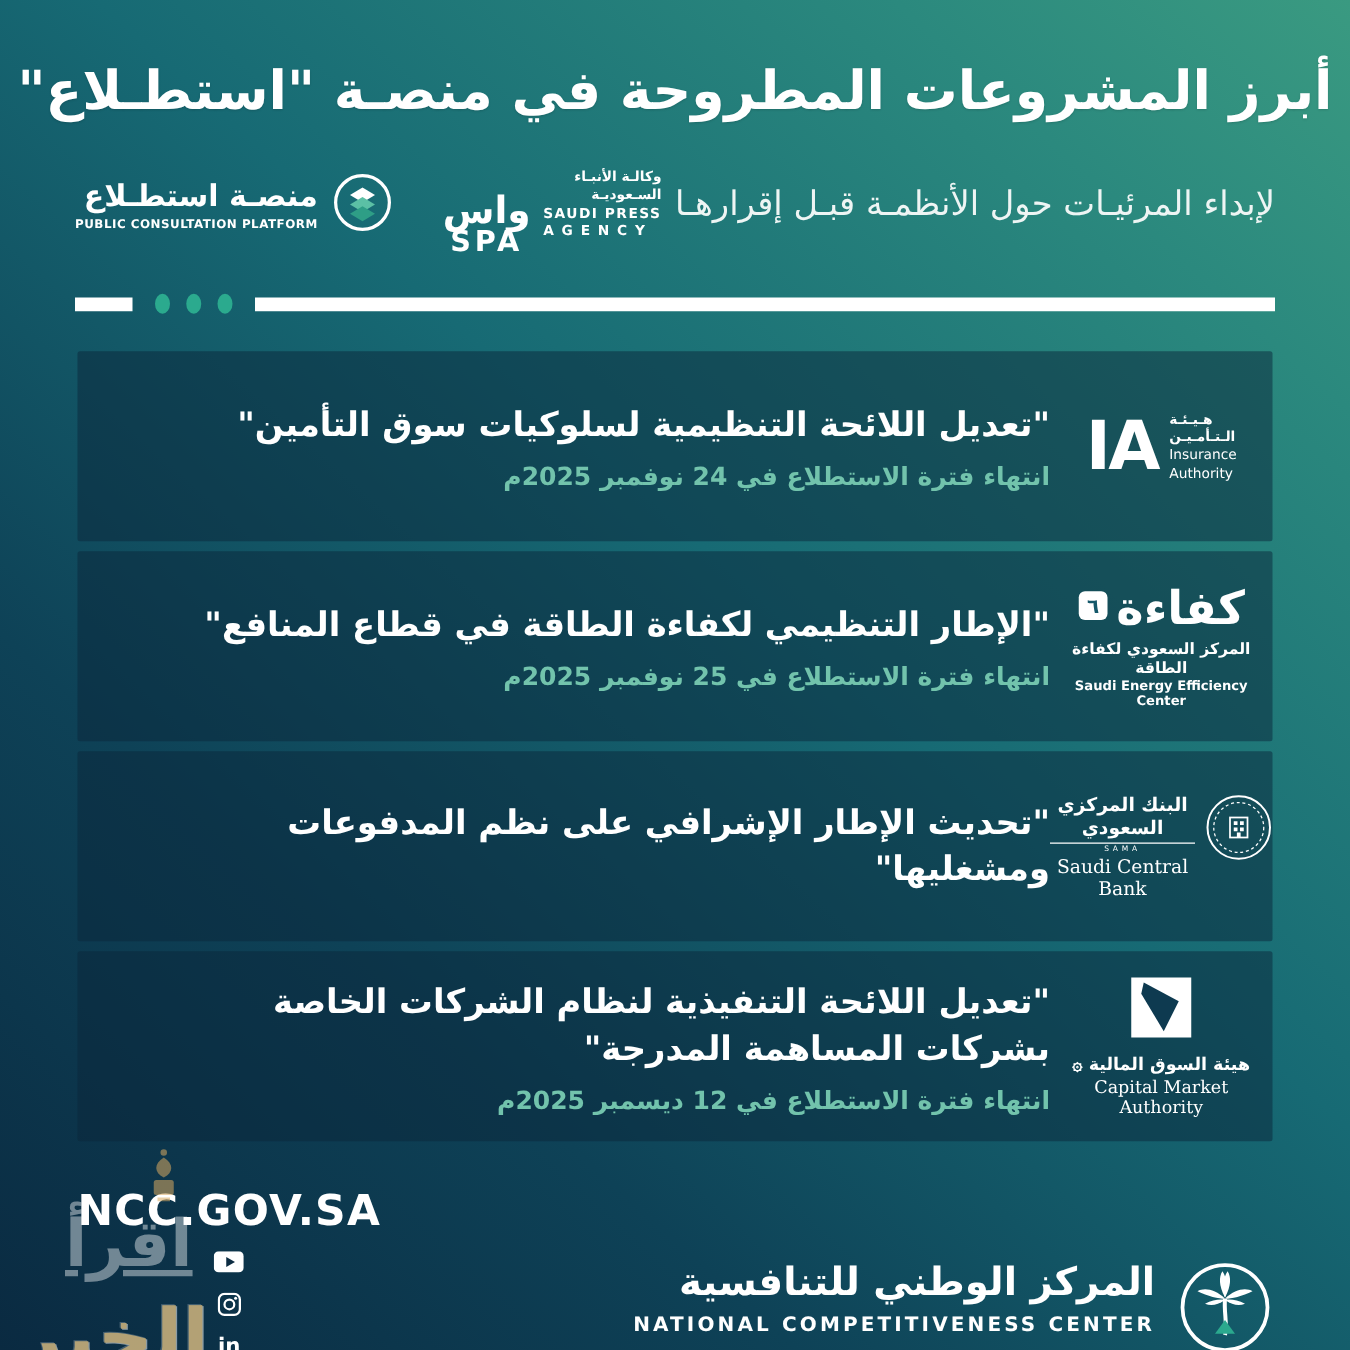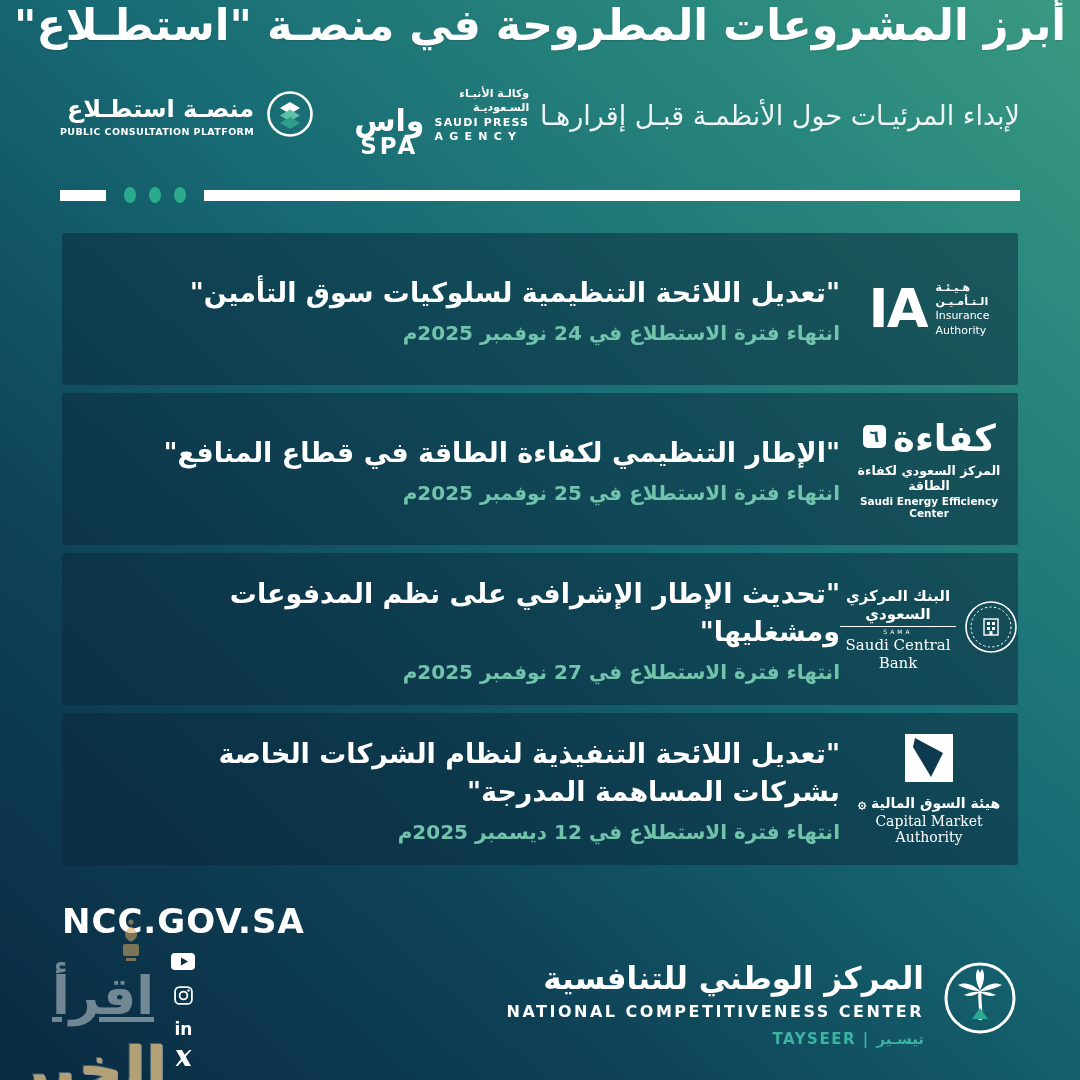--- a/index.html
+++ b/index.html
@@ -3,21 +3,21 @@
 <meta charset="utf-8">
 <style>
   html,body{margin:0;padding:0;background:#222;}
   .page{
     width:1080px;height:1080px;position:relative;overflow:hidden;
     font-family:"DejaVu Sans", sans-serif;
     background:linear-gradient(222deg,#3a9a81 0%,#2b897e 16%,#176a74 44%,#0e4257 72%,#0a2a41 100%);
   }
   
   .main-title{
-    text-align:center;direction:rtl;
+    padding-top:48px;text-align:center;direction:rtl;
     font-size:43px;font-weight:bold;color:#ffffff;letter-spacing:0;
     text-shadow:0 1px 2px rgba(0,0,0,.15);
   }
   .header-row{display:flex;justify-content:space-between;align-items:center;padding:0 60px;margin-top:24px;}
   .left-logos{display:flex;align-items:center;gap:40px;}
   .istitlaa-logo{display:flex;align-items:center;gap:12px;}
   .istitlaa-text{text-align:right;color:#fff;}
   .istitlaa-ar{font-size:24px;font-weight:bold;direction:rtl;}
   .istitlaa-en{font-size:9.5px;font-weight:bold;letter-spacing:.4px;margin-top:3px;}
   .spa-logo{display:flex;align-items:center;gap:10px;color:#fff;}
@@ -44,21 +44,21 @@
   
   .ia-wrap{display:flex;align-items:center;gap:9px;color:#fff;}
   .ia-abbr{font-size:54px;font-weight:bold;line-height:.85;letter-spacing:-2px;}
   .ia-col{font-size:11px;line-height:1.3;}
   .ia-col .ar{font-weight:bold;direction:rtl;text-align:left;}
   .seec-wrap{text-align:center;color:#fff;}
   .seec-row{display:flex;direction:rtl;align-items:center;justify-content:center;gap:6px;}
   .seec-name{font-size:37px;font-weight:bold;line-height:1;}
   .seec-ar{font-size:12.5px;font-weight:bold;margin-top:6px;direction:rtl;}
   .seec-en{font-size:10.5px;font-weight:bold;margin-top:2px;}
-  .sama-wrap{display:flex;align-items:center;gap:8px;color:#fff;}
+  .sama-wrap{display:flex;gap:8px;color:#fff;}
   .sama-col{text-align:center;}
   .sama-ar{font-size:15px;font-weight:bold;direction:rtl;border-bottom:1px solid #fff;padding-bottom:3px;}
   .sama-mid{font-size:6px;letter-spacing:3px;margin-top:1px;}
   .sama-en{font-family:"DejaVu Serif",serif;font-size:15px;margin-top:1px;}
   .cma-wrap{text-align:center;color:#fff;}
   .cma-ar{font-size:14px;font-weight:bold;margin-top:8px;direction:rtl;}
   .cma-en{font-family:"DejaVu Serif",serif;font-size:14px;margin-top:2px;text-align:center;}
   
   .footer{display:flex;justify-content:space-between;align-items:center;margin:36px 62px 0 62px;}
   .site{font-size:34px;font-weight:bold;color:#fff;letter-spacing:1px;}
@@ -185,21 +185,20 @@
               <rect x="28" y="22" width="3" height="3" fill="#ffffff"></rect>
               <rect x="23" y="27" width="3" height="3" fill="#ffffff"></rect>
               <rect x="28" y="27" width="3" height="3" fill="#ffffff"></rect>
               <rect x="25.5" y="31" width="3" height="4" fill="#ffffff"></rect>
             </svg>
           </span>
         </div>
       </div>
       <div class="card-text">
         <div class="card-title">"تحديث الإطار الإشرافي على نظم المدفوعات ومشغليها"</div>
-        <div class="card-deadline" style="color:#72C3AC;">انتهاء فترة الاستطلاع في 27 نوفمبر 2025م</div>
       </div>
     </div>
 
     <div class="card">
       <div class="card-logo">
         <div class="cma-wrap">
           <span>
             <svg width="50" height="50" viewBox="0 0 50 50">
               <rect x="1" y="1" width="48" height="48" fill="#ffffff"></rect>
               <polygon points="11,5 39,20 27,44 9,14" fill="#0e3a50"></polygon>

